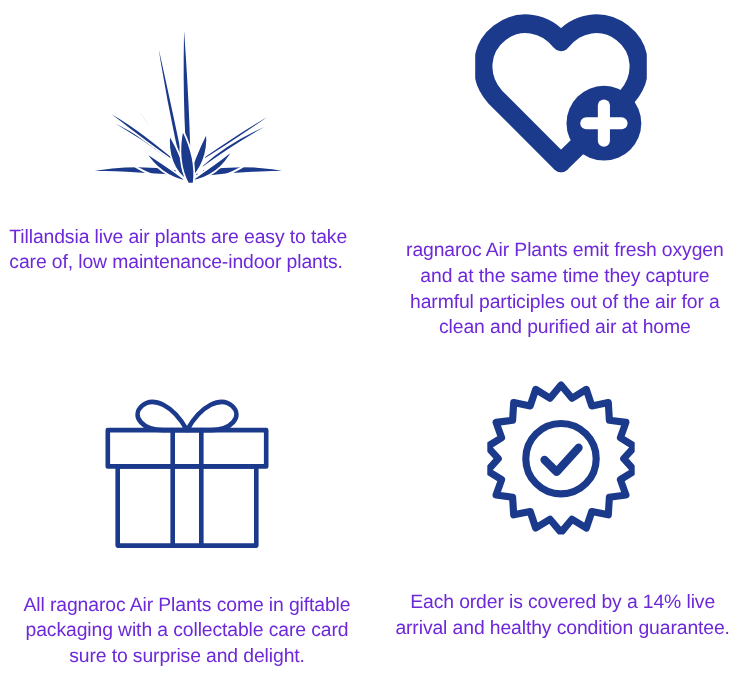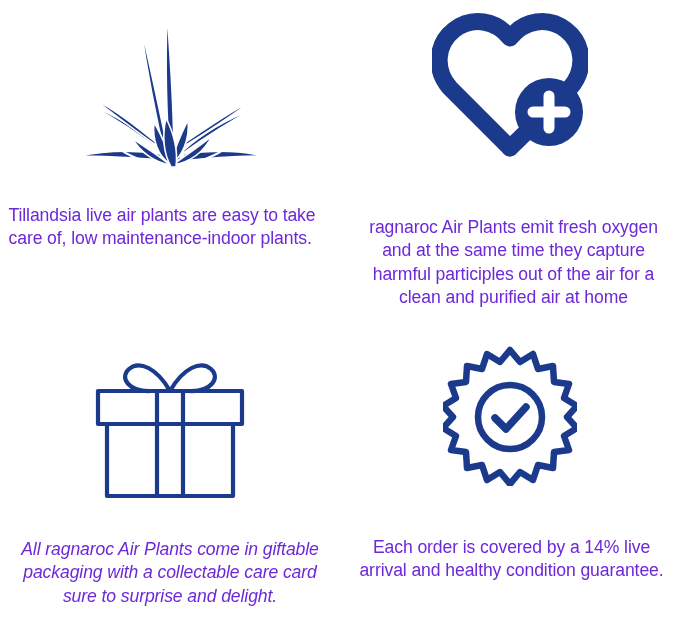--- a/index.html
+++ b/index.html
@@ -27,21 +27,21 @@
     display: flex;
     flex-direction: column;
     align-items: center;
     box-sizing: border-box;
     background: #ffffff;
     overflow: hidden;
   }
   
   .cell-plant       { padding: 4px 0 0 0; }
   .cell-oxygen      { padding: 8px 0 0 0; }
-  .cell-gift        { padding: 26px 0 0 0; font-style: italic; }
+  .cell-gift        { padding: 26px 0 0 0; }
   .cell-guarantee   { padding: 28px 0 0 0; }
 
   .icon-wrap {
     display: flex;
     align-items: flex-start;
     justify-content: center;
     width: 100%;
   }
   .cell-plant .icon-wrap     { height: 172px; }
   .cell-oxygen .icon-wrap    { height: 170px; }

